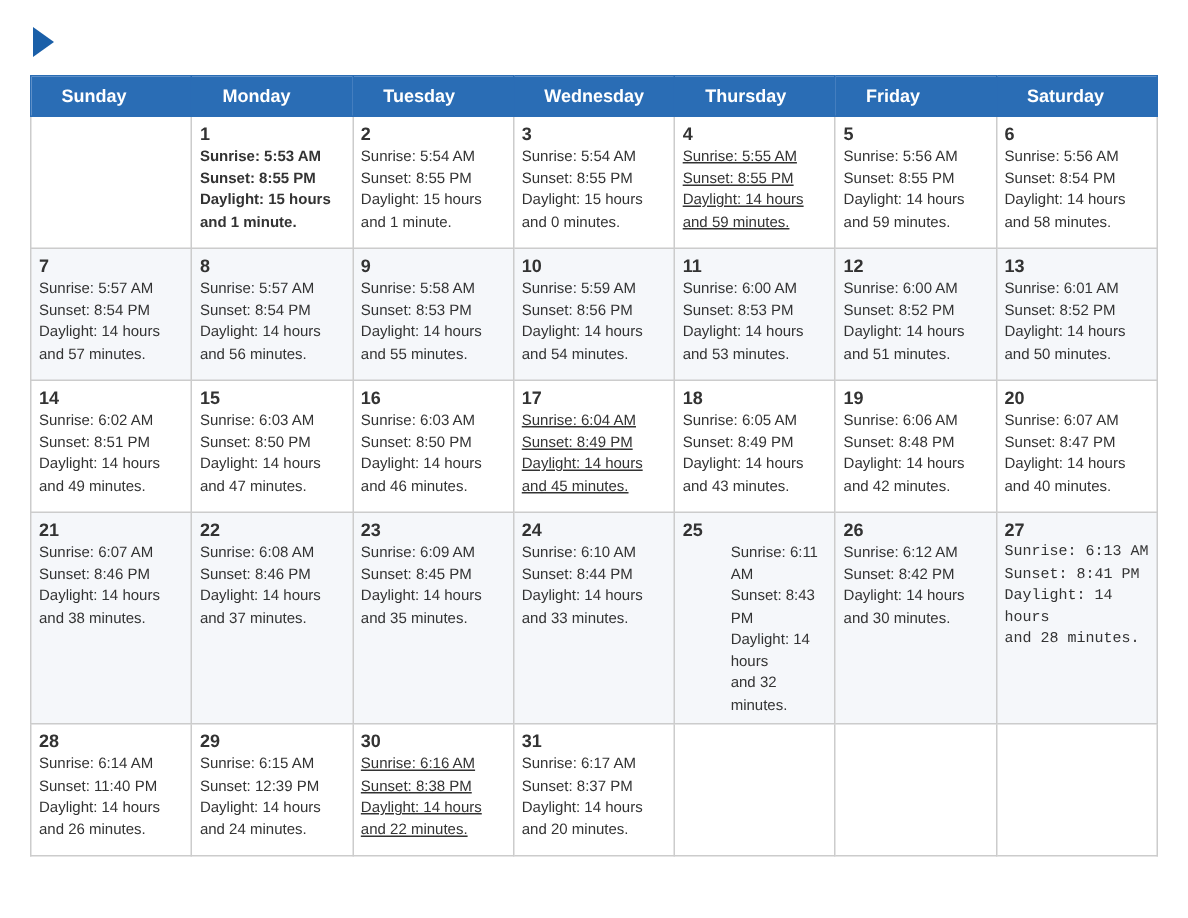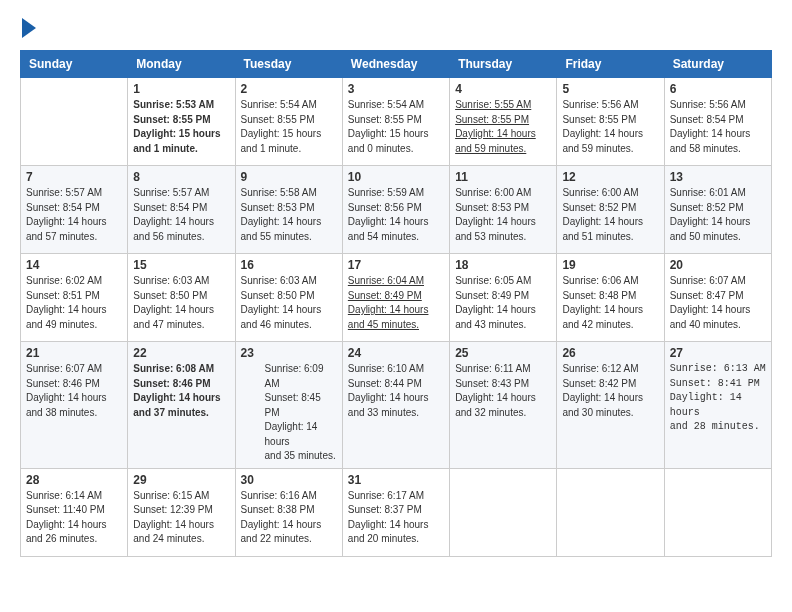--- a/index.html
+++ b/index.html
@@ -59,21 +59,21 @@
     table {
       width: 100%;
       border-collapse: collapse;
       table-layout: fixed;
     }
     th {
       background-color: #2a6db5;
       color: #fff;
       font-size: 12px;
       font-weight: bold;
-      padding: 6px 8px;
+      padding: 6px 20px;
       text-align: left;
       border: 1px solid #2a6db5;
     }
     td {
       border: 1px solid #ccc;
       vertical-align: top;
       padding: 4px 5px;
       font-size: 10.5px;
       color: #333;
       height: 88px;
@@ -278,42 +278,42 @@
       <tr>
         <td>
           <span class="day-num">21</span>
           <div class="cell-info" style="white-space: pre-line;">Sunrise: 6:07 AM
 Sunset: 8:46 PM
 Daylight: 14 hours
 and 38 minutes.</div>
         </td>
         <td>
           <span class="day-num">22</span>
-          <div class="cell-info" style="white-space: pre-line; font-weight: bold;">Sunrise: 6:08 AM
+          <div class="cell-info" style="white-space: pre-line;">Sunrise: 6:08 AM
 Sunset: 8:46 PM
 Daylight: 14 hours
 and 37 minutes.</div>
         </td>
         <td>
           <span class="day-num">23</span>
-          <div class="cell-info" style="white-space: pre-line; margin-left: 24px;">Sunrise: 6:09 AM
+          <div class="cell-info" style="white-space: pre-line;">Sunrise: 6:09 AM
 Sunset: 8:45 PM
 Daylight: 14 hours
 and 35 minutes.</div>
         </td>
         <td>
           <span class="day-num">24</span>
           <div class="cell-info" style="white-space: pre-line;">Sunrise: 6:10 AM
 Sunset: 8:44 PM
 Daylight: 14 hours
 and 33 minutes.</div>
         </td>
         <td>
           <span class="day-num">25</span>
-          <div class="cell-info" style="white-space: pre-line;">Sunrise: 6:11 AM
+          <div class="cell-info" style="white-space: pre-line; margin-left: 32px;">Sunrise: 6:11 AM
 Sunset: 8:43 PM
 Daylight: 14 hours
 and 32 minutes.</div>
         </td>
         <td>
           <span class="day-num">26</span>
           <div class="cell-info" style="white-space: pre-line;">Sunrise: 6:12 AM
 Sunset: 8:42 PM
 Daylight: 14 hours
 and 30 minutes.</div>
@@ -336,21 +336,21 @@
         </td>
         <td>
           <span class="day-num">29</span>
           <div class="cell-info" style="white-space: pre-line;">Sunrise: 6:15 AM
 Sunset: 12:39 PM
 Daylight: 14 hours
 and 24 minutes.</div>
         </td>
         <td>
           <span class="day-num">30</span>
-          <div class="cell-info" style="white-space: pre-line;">Sunrise: 6:16 AM
+          <div class="cell-info" style="white-space: pre-line; text-decoration: underline;">Sunrise: 6:16 AM
 Sunset: 8:38 PM
 Daylight: 14 hours
 and 22 minutes.</div>
         </td>
         <td>
           <span class="day-num">31</span>
           <div class="cell-info" style="white-space: pre-line;">Sunrise: 6:17 AM
 Sunset: 8:37 PM
 Daylight: 14 hours
 and 20 minutes.</div>

